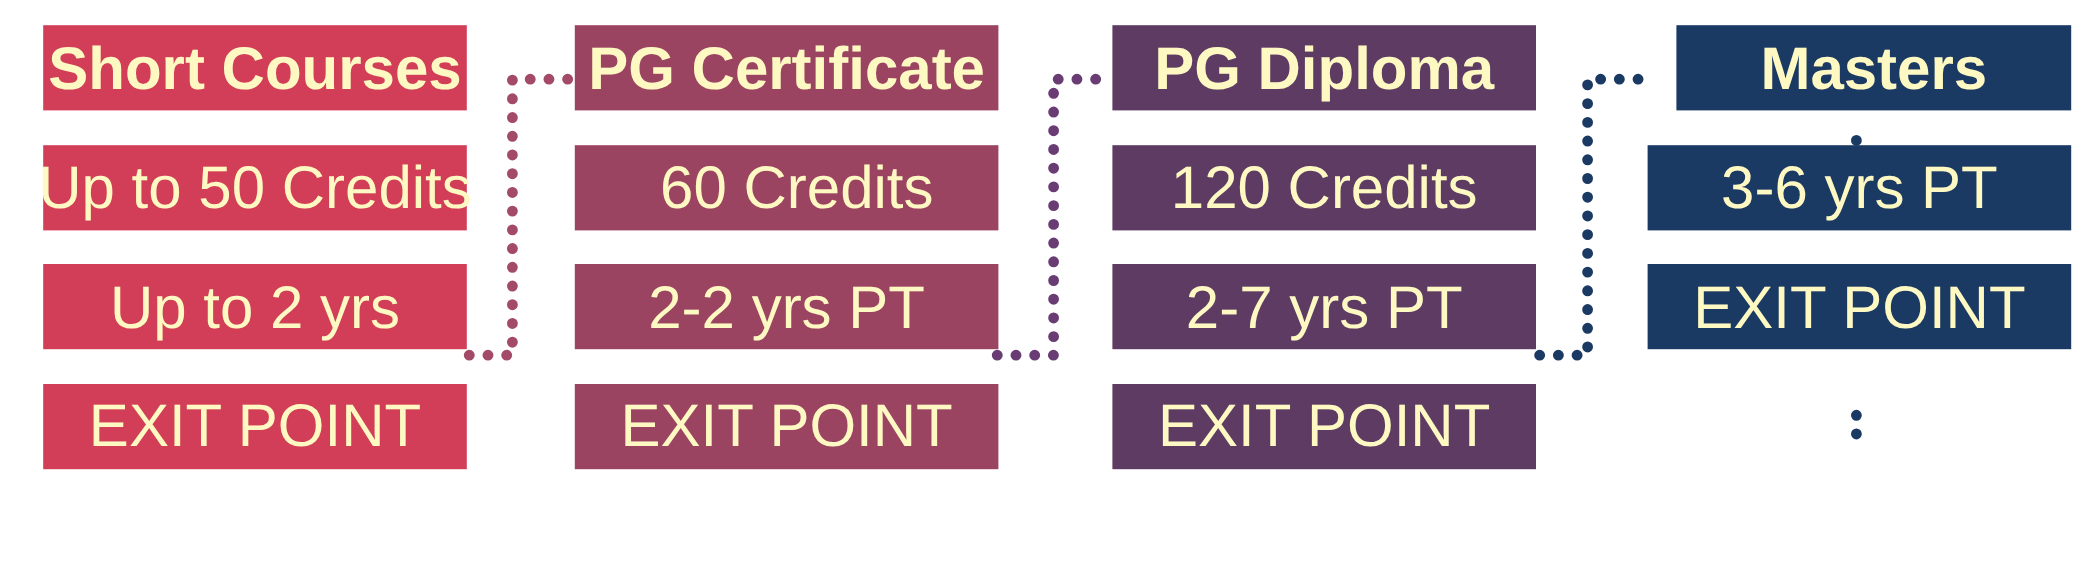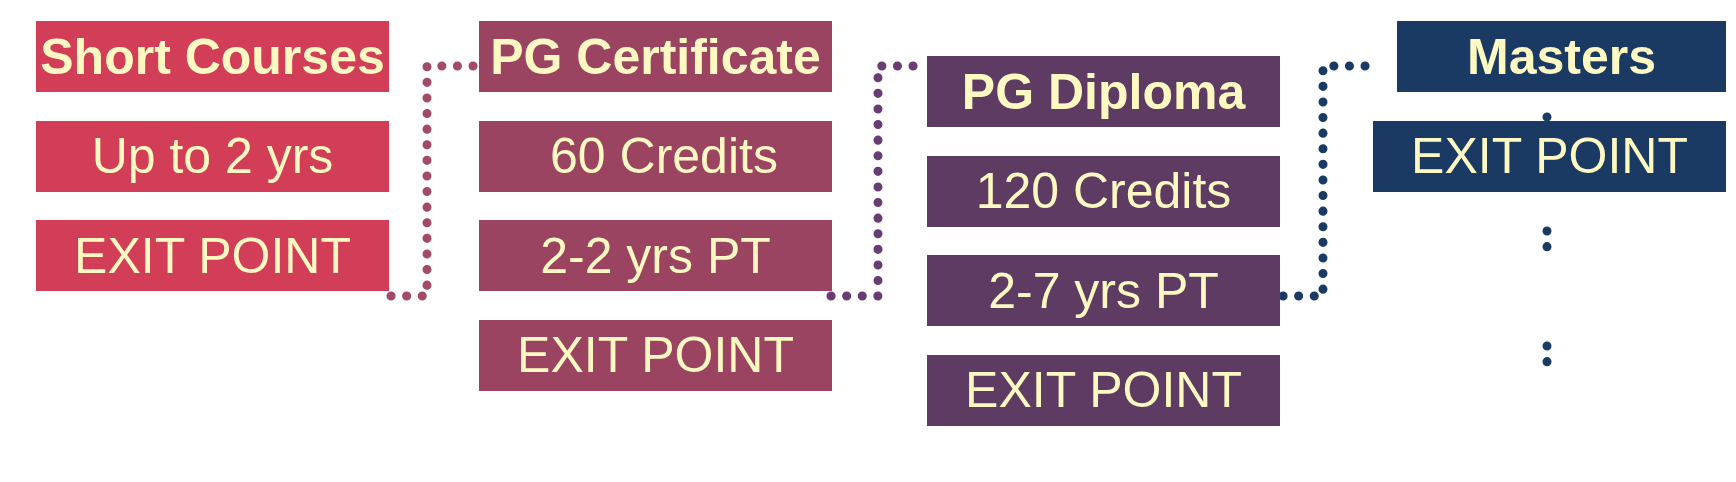--- a/index.html
+++ b/index.html
@@ -59,36 +59,38 @@
     <path class="conn" d="M1283 296 H1323 V66 H1371" stroke="#1b3a63"></path>
     <g stroke="#1b3a63">
       <path class="conn" d="M1547 117 V133"></path>
       <path class="conn" d="M1547 231 V247"></path>
       <path class="conn" d="M1547 346 V362"></path>
     </g>
   </svg>
 
   <section class="column col1">
     <div class="box header" style="background-color: rgb(210, 62, 87);">Short Courses</div>
+    <div class="box" style="background-color: rgb(210, 62, 87);">Up to 50 Credits</div>
     <div class="box" style="background-color: rgb(210, 62, 87);">Up to 2 yrs</div>
     <div class="box" style="background-color: rgb(210, 62, 87);">EXIT POINT</div>
   </section>
 
   <section class="column col2">
     <div class="box header" style="background-color: rgb(155, 68, 98);">PG Certificate</div>
     <div class="box" style="background-color: rgb(155, 68, 98); padding-left: 17px;">60 Credits</div>
     <div class="box" style="background-color: rgb(155, 68, 98);">2-2 yrs PT</div>
     <div class="box" style="background-color: rgb(155, 68, 98);">EXIT POINT</div>
   </section>
 
   <section class="column col3">
-    <div class="box header" style="background-color: rgb(93, 59, 99); margin-top: 35px;">PG Diploma</div>
+    <div class="box header" style="background-color: rgb(93, 59, 99);">PG Diploma</div>
     <div class="box" style="background-color: rgb(93, 59, 99);">120 Credits</div>
     <div class="box" style="background-color: rgb(93, 59, 99);">2-7 yrs PT</div>
     <div class="box" style="background-color: rgb(93, 59, 99);">EXIT POINT</div>
   </section>
 
   <section class="column col4">
     <div class="box header" style="background-color: rgb(27, 58, 99); margin-left: 24px;">Masters</div>
+    <div class="box" style="background-color: rgb(27, 58, 99);">3-6 yrs PT</div>
     <div class="box" style="background-color: rgb(27, 58, 99);">EXIT POINT</div>
   </section>
 
 </div>
 
 </body></html>

